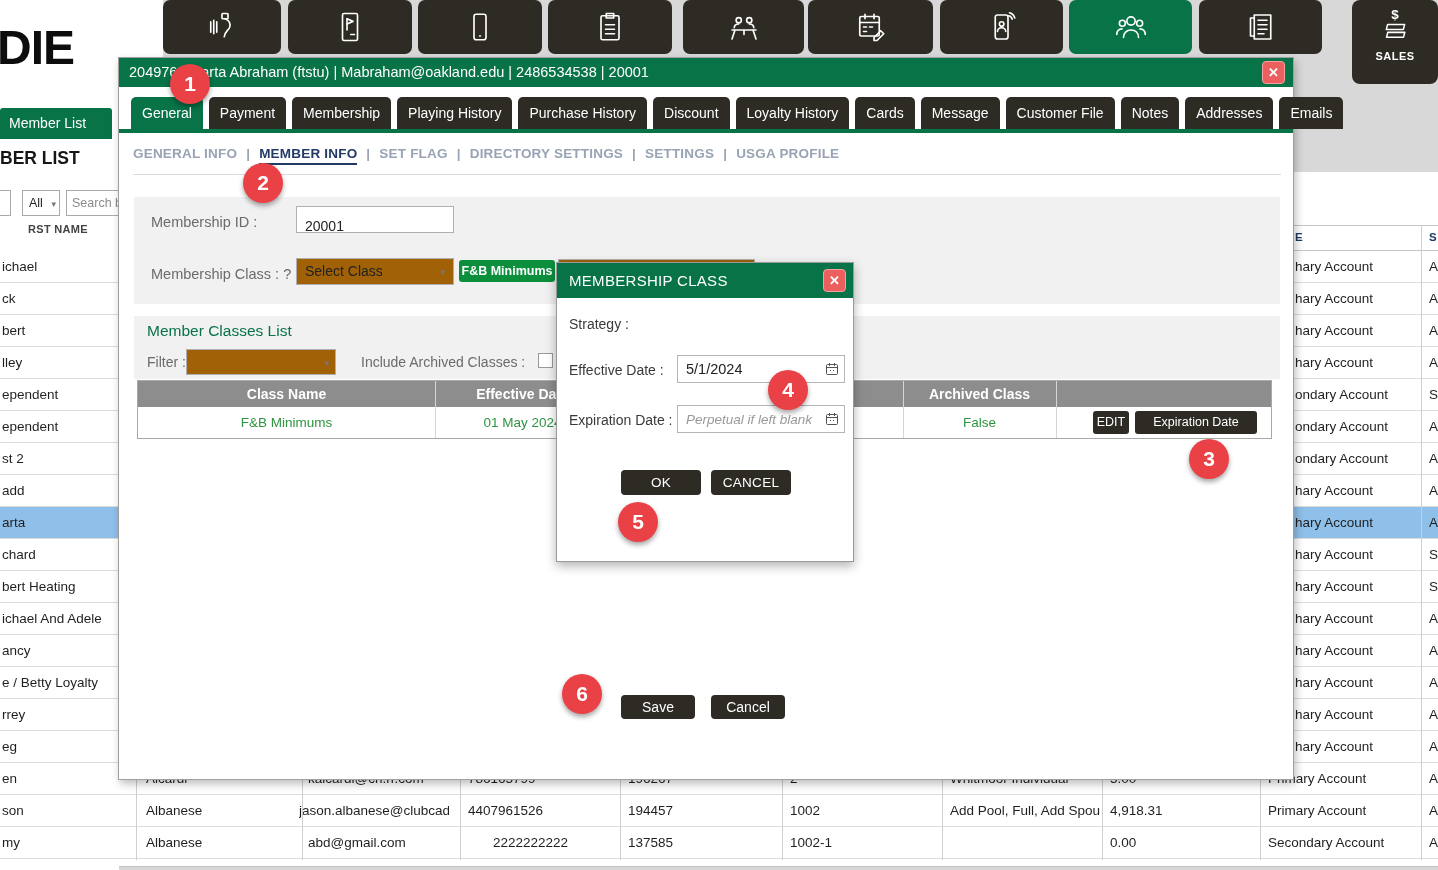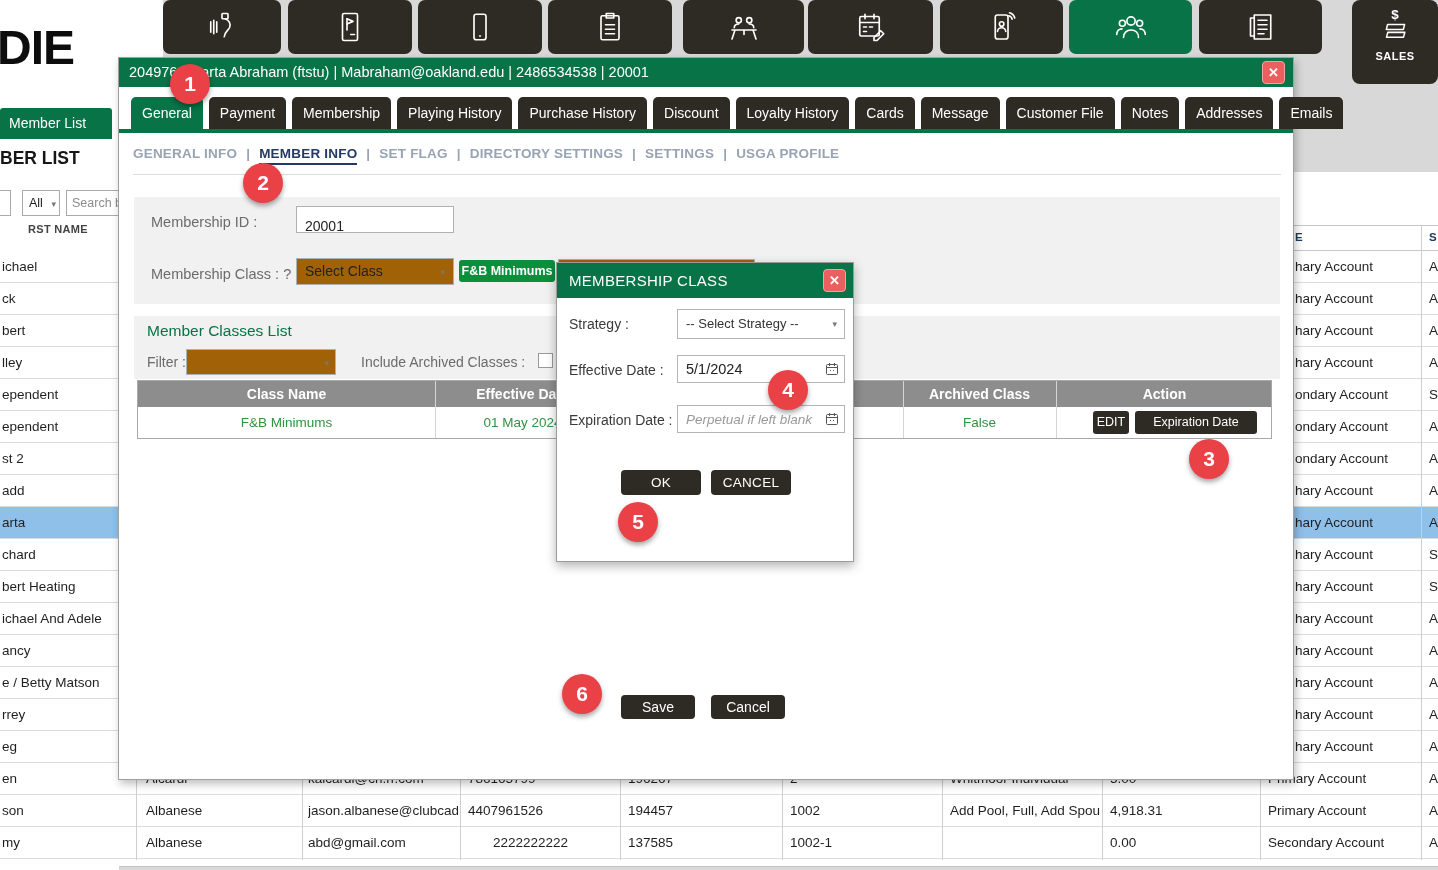--- a/index.html
+++ b/index.html
@@ -201,21 +201,21 @@
         <span class="bg-cell" style="left: 349px;">786165799</span>
         <span class="bg-cell" style="left: 509px;">196267</span>
         <span class="bg-cell" style="left: 671px;">2</span>
         <span class="bg-cell" style="left: 831px;">Whitmoor Individual</span>
         <span class="bg-cell" style="left: 991px;">5.00</span>
         <span class="bg-cell" style="left: 1149px;">Primary Account</span>
         <span class="bg-status">A</span>
       </div>
       <div class="bg-row" style="top: 795px;">
         <span class="bg-cell" style="left: 27px;">Albanese</span>
-        <span class="bg-cell" style="left: 189px; text-align: center;">jason.albanese@clubcad</span>
+        <span class="bg-cell" style="left: 180px; text-align: center;">jason.albanese@clubcad</span>
         <span class="bg-cell" style="left: 349px;">4407961526</span>
         <span class="bg-cell" style="left: 509px;">194457</span>
         <span class="bg-cell" style="left: 671px;">1002</span>
         <span class="bg-cell" style="left: 831px;">Add Pool, Full, Add Spous</span>
         <span class="bg-cell" style="left: 991px;">4,918.31</span>
         <span class="bg-cell" style="left: 1149px;">Primary Account</span>
         <span class="bg-status">A</span>
       </div>
       <div class="bg-row" style="top: 827px;">
         <span class="bg-cell" style="left: 27px;">Albanese</span>
@@ -258,21 +258,21 @@
       <div class="side-row">lley</div>
       <div class="side-row">ependent</div>
       <div class="side-row">ependent</div>
       <div class="side-row">st 2</div>
       <div class="side-row">add</div>
       <div class="side-row sel">arta</div>
       <div class="side-row">chard</div>
       <div class="side-row">bert Heating</div>
       <div class="side-row">ichael And Adele</div>
       <div class="side-row">ancy</div>
-      <div class="side-row">e / Betty Matson</div>
+      <div class="side-row">e / Betty Loyalty</div>
       <div class="side-row">rrey</div>
       <div class="side-row">eg</div>
       <div class="side-row">en</div>
       <div class="side-row">son</div>
       <div class="side-row">my</div>
     </div>
 
   <div class="abs logo-panel"></div>
   <div class="abs logo">DIE</div>
 
@@ -398,21 +398,20 @@
       <span class="dd-arrow" style="right:6px"></span>
     </div>
     <div class="f-label" style="left:242px;top:296px;font-size:14px">Include Archived Classes :</div>
     <div class="chk" style="left:419px;top:295px"></div>
 
     <div class="ctable">
       <div class="ct-head">
         <span class="th" style="left:0;width:297px">Class Name</span>
         <span class="th" style="left:297px;width:175px">Effective Date</span>
         <span class="th" style="left:765px;width:153px">Archived Class</span>
-        <span class="th" style="left:918px;width:217px">Action</span>
       </div>
       <span class="td" style="left:0;width:297px">F&amp;B Minimums</span>
       <span class="td" style="left:297px;width:175px">01 May 2024</span>
       <span class="td" style="left:765px;width:153px">False</span>
       <div class="dark-btn" style="left:955px;top:30px;width:36px;height:23px;line-height:23px">EDIT</div>
       <div class="dark-btn" style="left:997px;top:30px;width:122px;height:23px;line-height:23px">Expiration Date</div>
       <div class="ct-vline" style="left:297px"></div>
       <div class="ct-vline" style="left:765px"></div>
       <div class="ct-vline" style="left:918px"></div>
     </div>
@@ -420,24 +419,20 @@
     <div class="foot-btn" style="left:502px;top:637px">Save</div>
     <div class="foot-btn" style="left:592px;top:637px">Cancel</div>
   </div>
 
   <div class="abs cmodal">
     <div class="cm-header">MEMBERSHIP CLASS</div>
     <div class="close-btn cm-close">
       <span class="x-glyph"></span>
     </div>
     <div class="cm-label" style="left:12px;top:53px">Strategy :</div>
-    <div class="cm-select" style="top:46px">
-      <span>-- Select Strategy --</span>
-      <span class="dd-arrow" style="right:7px;line-height:28px"></span>
-    </div>
     <div class="cm-label" style="left:12px;top:99px">Effective Date :</div>
     <input class="cm-input" style="top: 92px;" value="5/1/2024">
     <span class="cal-icon" style="left:268px;top:99px">
       <svg width="14" height="14" viewBox="0 0 14 14" fill="none" stroke="#555" stroke-width="1">
         <rect x="1.5" y="2.5" width="11" height="10" rx="1"></rect>
           <path d="M1.5 5.5h11M4.5 1v3M9.5 1v3M5 8.5h1M8 8.5h1"></path>
         </svg>
     </span>
     <div class="cm-label" style="left:12px;top:149px">Expiration Date :</div>
     <input class="cm-input exp" style="top: 142px;" placeholder="Perpetual if left blank">

